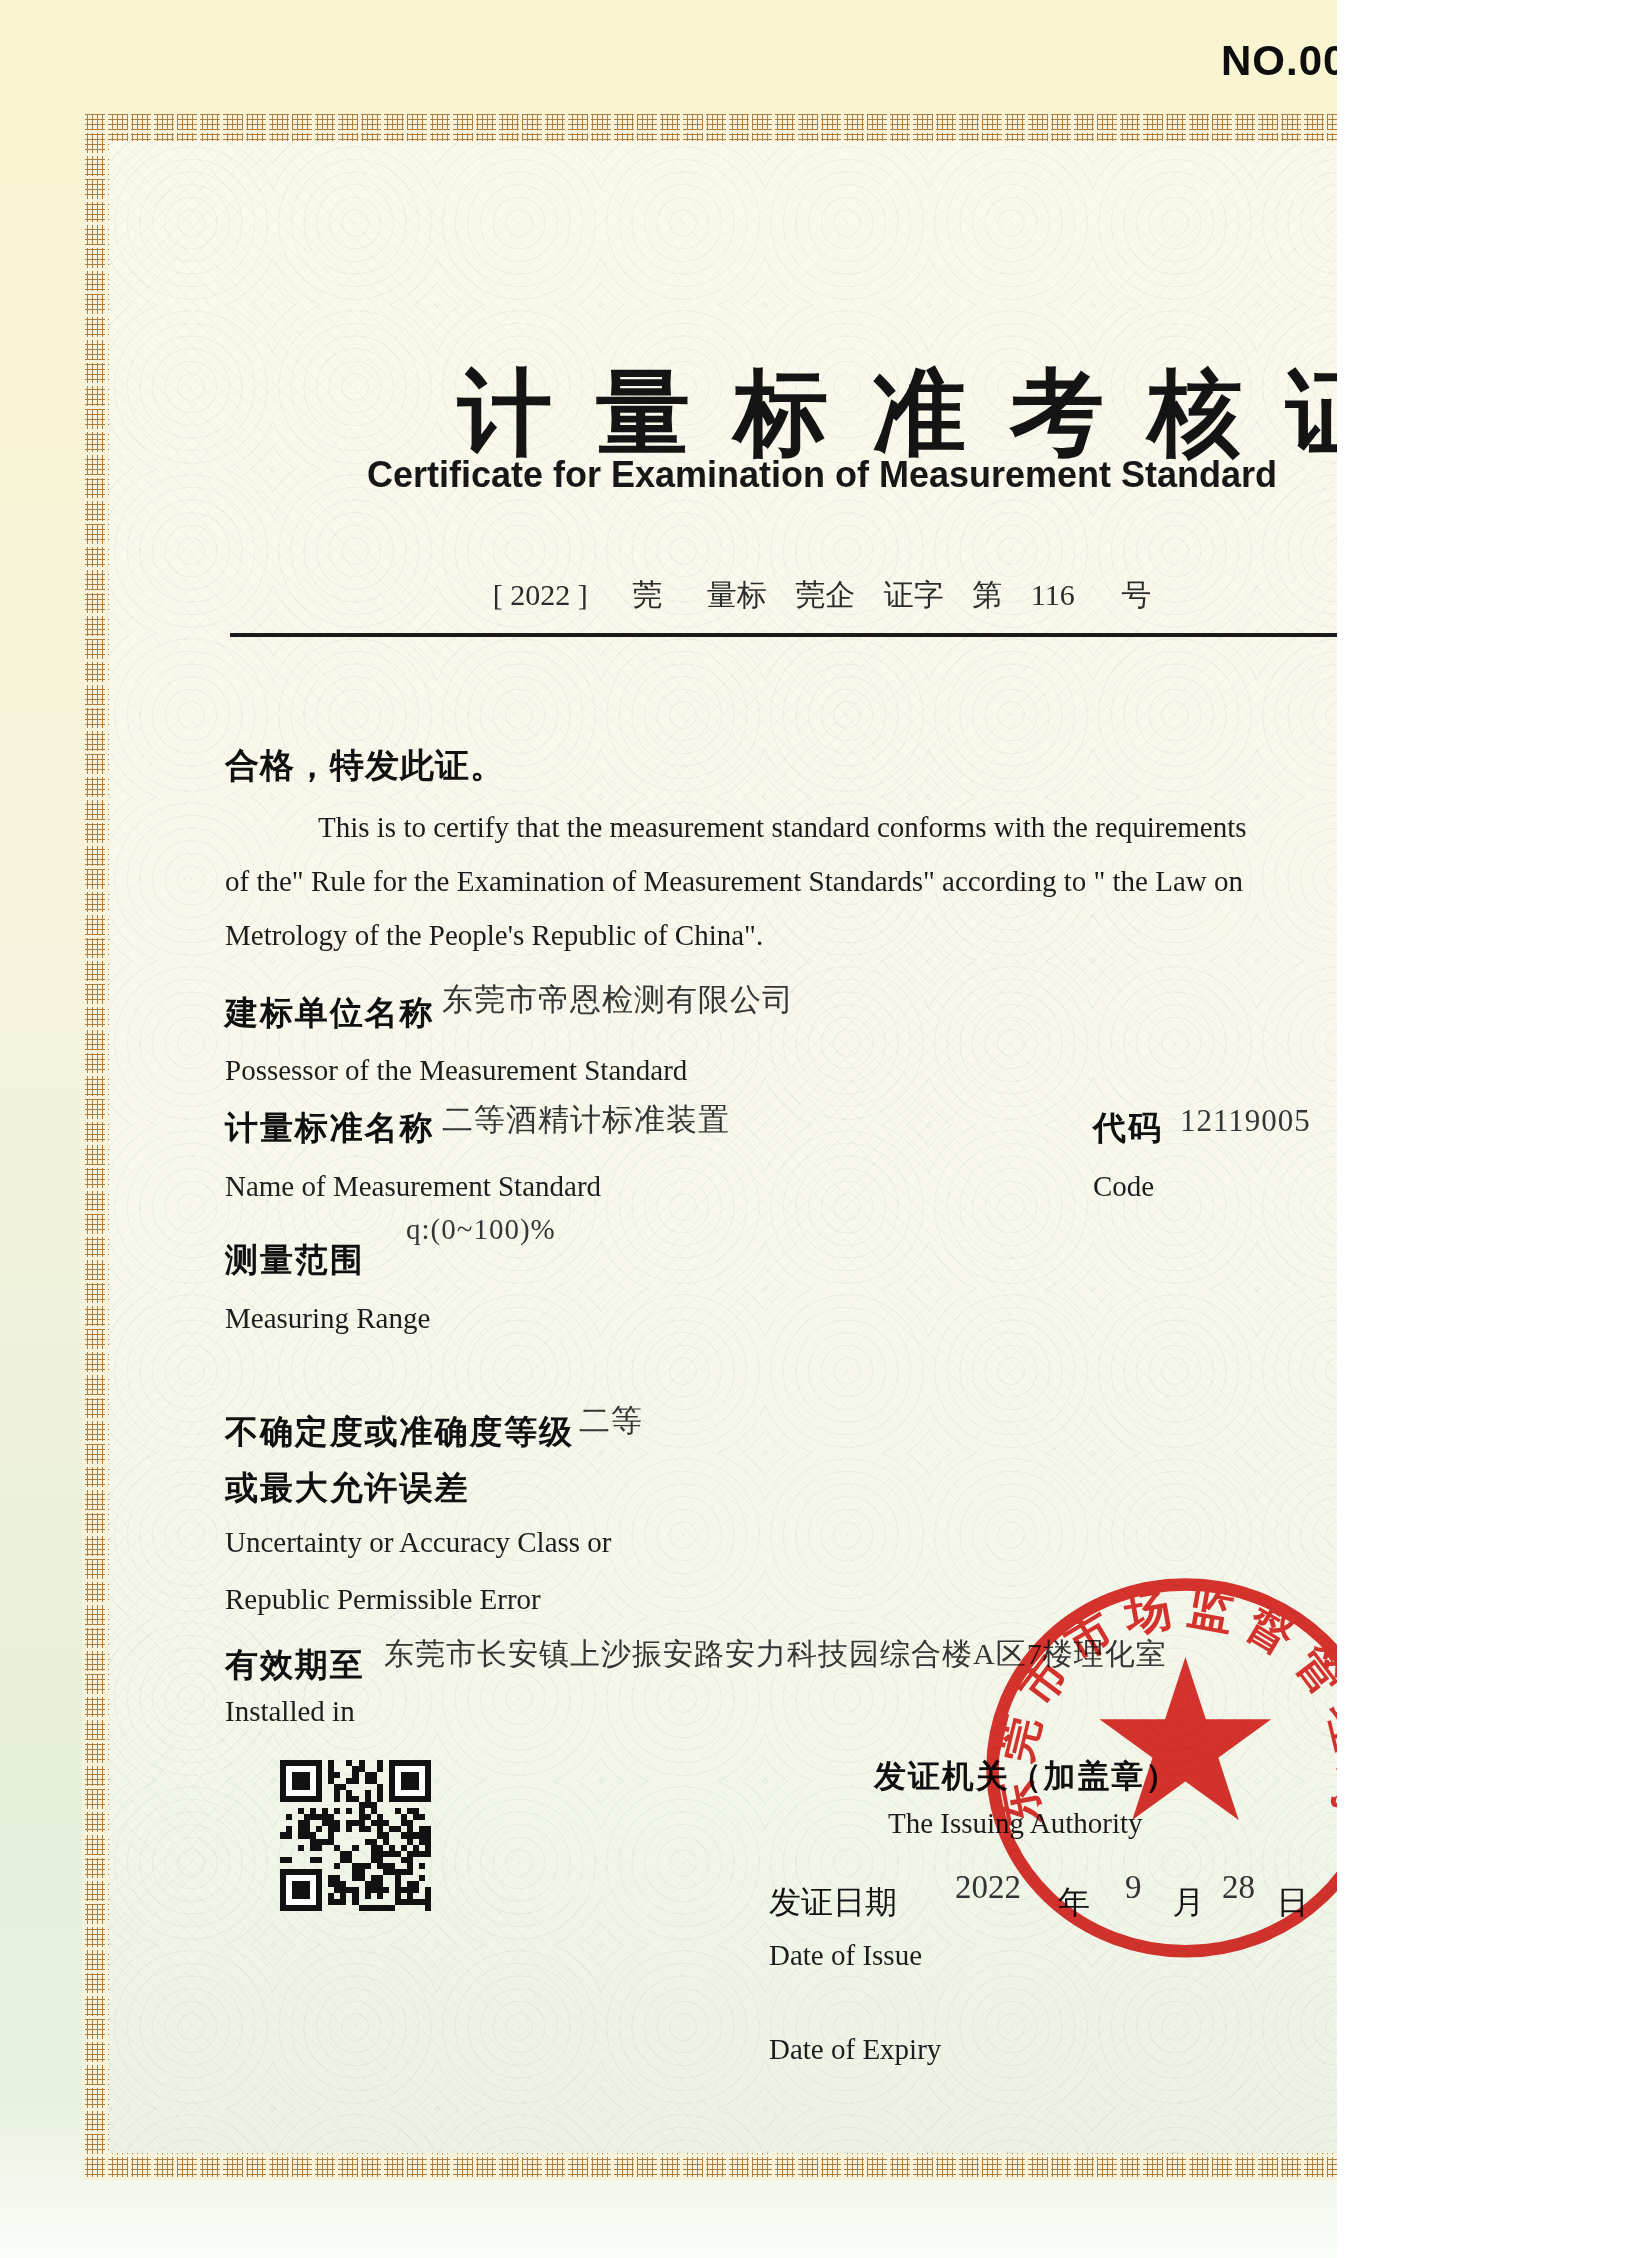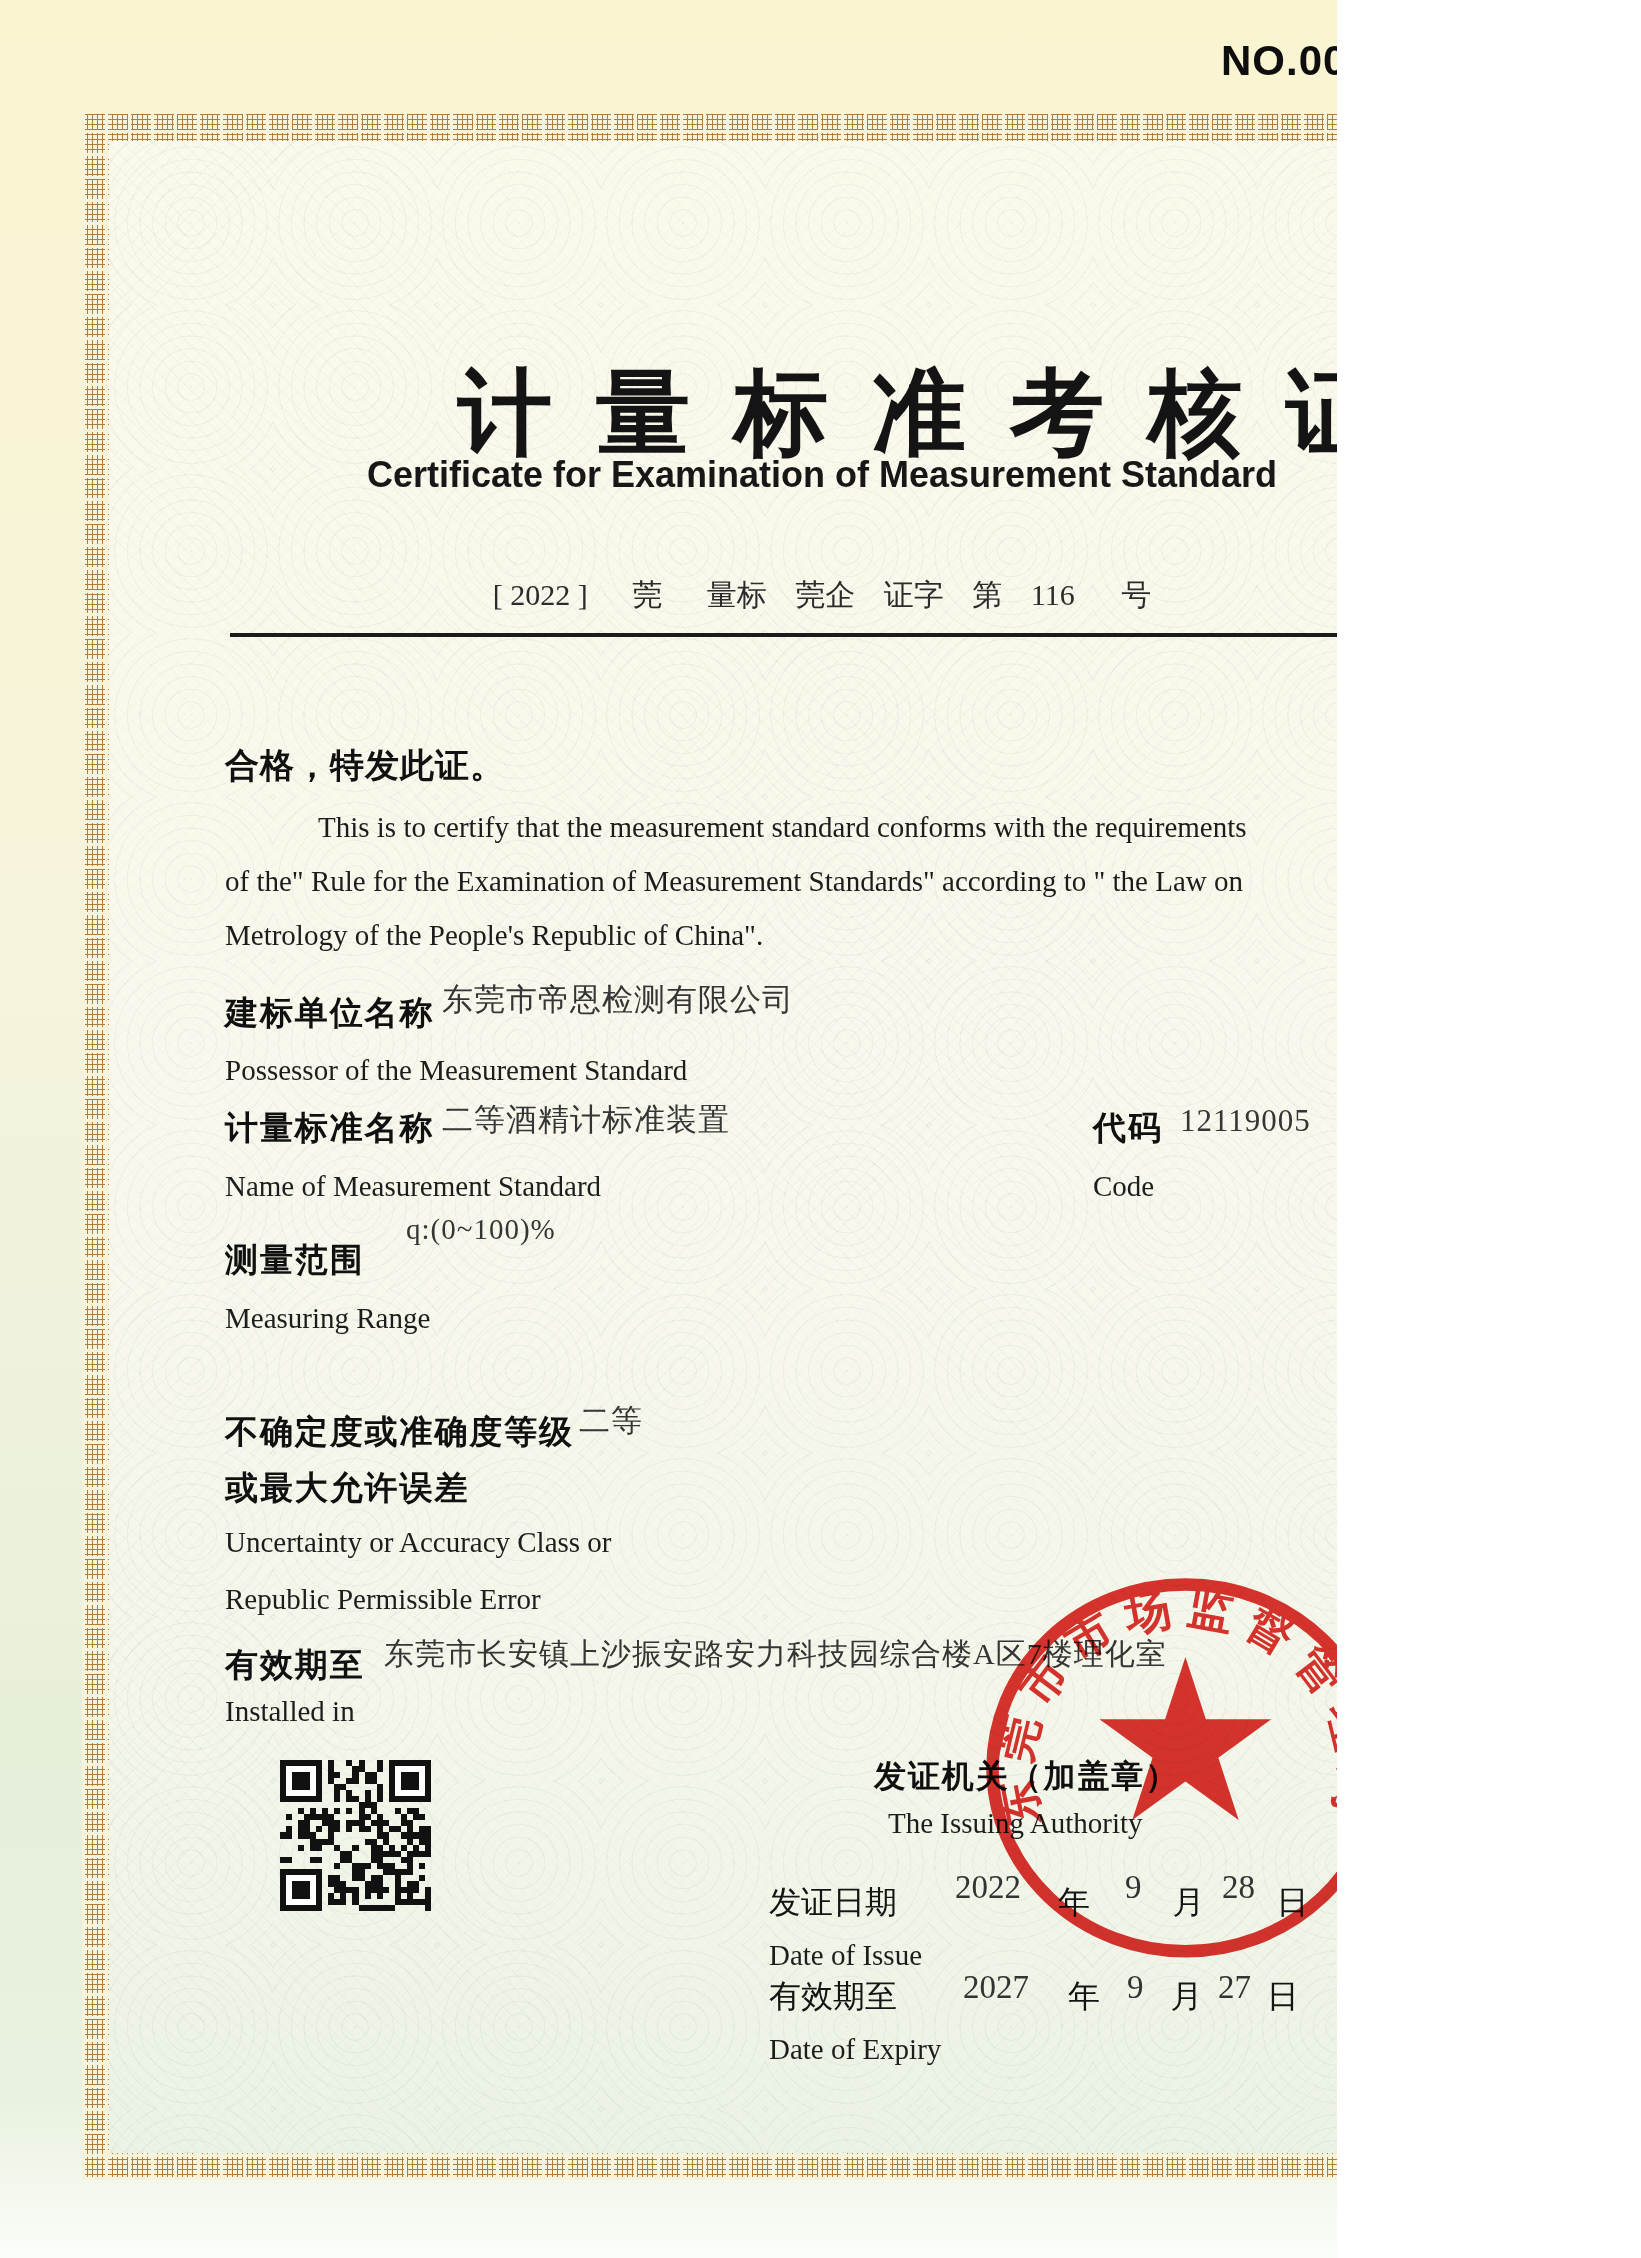--- a/index.html
+++ b/index.html
@@ -335,29 +335,20 @@
     <span class="dunit">发证日期</span>
     <span class="dval raise16" style="margin-left:54px;">2022</span>
     <span class="dunit" style="margin-left:33px;">年</span>
     <span class="dval raise16" style="margin-left:31px;">9</span>
     <span class="dunit" style="margin-left:27px;">月</span>
     <span class="dval raise16" style="margin-left:13.5px;">28</span>
     <span class="dunit" style="margin-left:17.4px;">日</span>
   </div>
   <div class="abs lbl-en" style="left:769px;top:1939px;">Date of Issue</div>
 
-  <div class="abs" style="left:769px;top:1975px;white-space:nowrap;">
-    <span class="dunit">有效期至</span>
-    <span class="dval raise9" style="margin-left:62px;">2027</span>
-    <span class="dunit" style="margin-left:35px;">年</span>
-    <span class="dval raise9" style="margin-left:23px;">9</span>
-    <span class="dunit" style="margin-left:23px;">月</span>
-    <span class="dval raise9" style="margin-left:11.6px;">27</span>
-    <span class="dunit" style="margin-left:11.6px;">日</span>
-  </div>
   <div class="abs lbl-en" style="left:769px;top:2033px;">Date of Expiry</div>
 
   <div class="abs seal">
     <svg viewBox="0 0 426 400">
       <ellipse class="seal-ring" cx="213" cy="203" rx="200" ry="190"></ellipse>
       <path id="seal-arc" d="M 68 267 A 160 150 0 1 1 358 267" fill="none"></path>
       <text class="seal-text"><textPath href="#seal-arc" startOffset="50%" text-anchor="middle">东莞市市场监督管理局</textPath></text>
     </svg>
     <div class="seal-star">★</div>
   </div>

